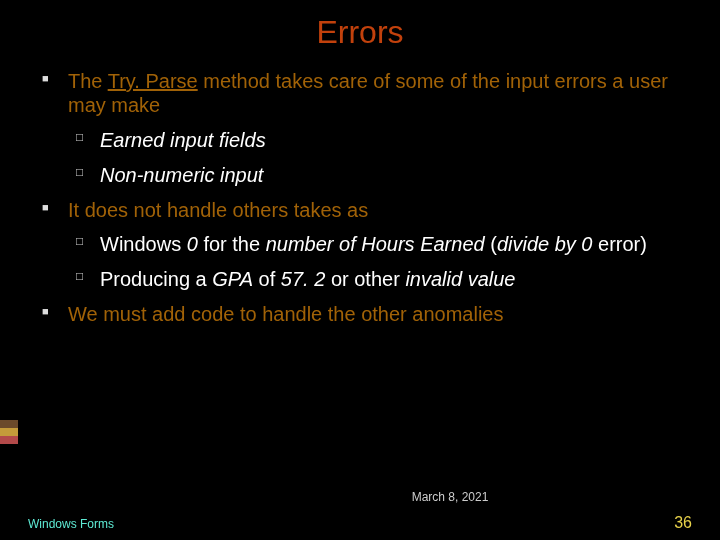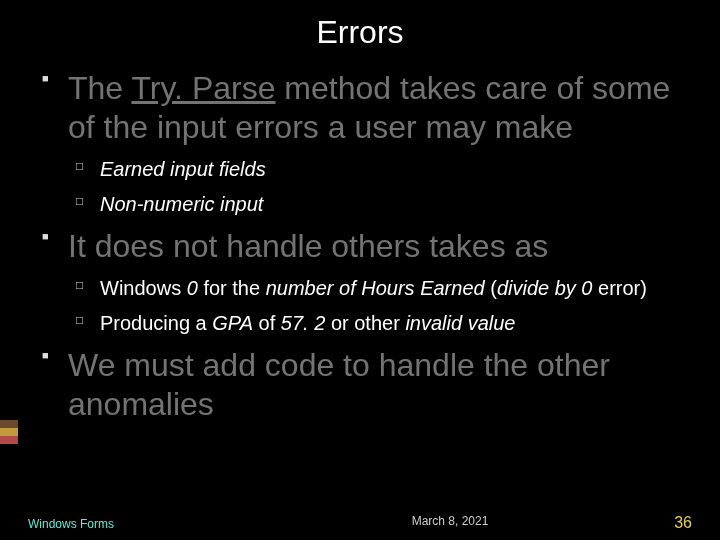--- a/index.html
+++ b/index.html
@@ -19,32 +19,32 @@
     display: flex;
     flex-direction: column;
   }
   .accent-strip div { flex: 1; }
   .title {
     text-align: center;
     font-size: 32px;
     font-weight: 400;
     padding-top: 14px;
     padding-bottom: 8px;
-    color: #ffffff;
+    color: #c2410c;
   }
   .content {
     padding: 0 26px 0 42px;
   }
   .lvl1 {
     position: relative;
-    font-size: 32px;
+    font-size: 20px;
     line-height: 1.22;
     margin: 10px 0 6px 0;
     padding-left: 26px;
-    color: #737373;
+    color: #a16207;
   }
   .lvl1::before {
     content: "■";
     position: absolute;
     left: 0;
     top: 3px;
     font-size: 11px;
     color: #ddd;
   }
   .lvl2 {
@@ -75,21 +75,21 @@
     left: 0;
     width: 100%;
     padding: 0 28px;
     display: flex;
     justify-content: space-between;
     align-items: baseline;
     font-size: 12px;
   }
   .footer .left { color: #5eead4; }
   .footer .center { color: #ccc; position: absolute; left: 0; width: 100%; text-align: center; padding-left: 180px;}
-  .footer .right { color: #e8d24a; font-size: 16px; }
+  .footer .right { color: #e8d24a; font-size: 16px; margin-top: 24px; }
 </style>
 </head>
 <body>
 
 <div class="accent-strip">
   <div style="background:#6b4a2b"></div>
   <div style="background:#c49b3a"></div>
   <div style="background:#b34a4a"></div>
 </div>
 

